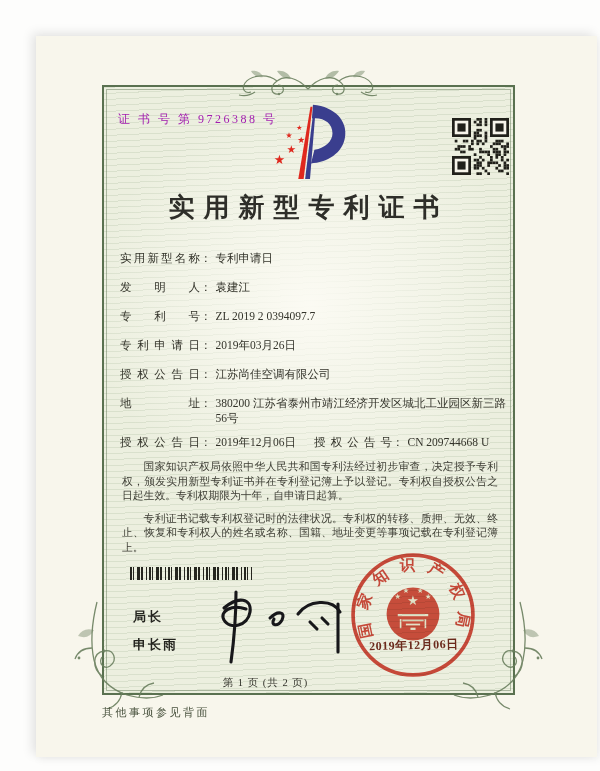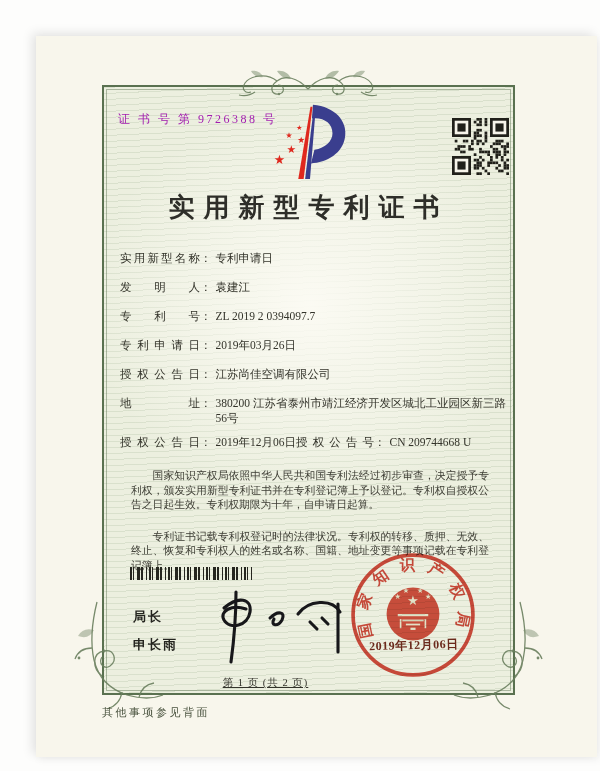--- a/index.html
+++ b/index.html
@@ -22,38 +22,38 @@
          letter-spacing:9px;color:#2e2e29;}
   
   .fields{left:120px;top:251px;width:386px;font-size:11.5px;color:#33332a;}
   .frow{display:flex;align-items:flex-start;line-height:15px;margin-bottom:14px;}
   .frow.address{margin-bottom:9px;}
   .flabel{display:inline-block;width:80px;text-align:justify;text-align-last:justify;flex:0 0 80px;}
   .fcolon{flex:0 0 auto;margin-right:4px;}
   .fvalue{flex:0 1 auto;}
   .frow.address .fvalue{max-width:306px;}
   .grant-group{display:flex;align-items:flex-start;}
-  .grant2{align-items:center;}
+  .grant2{margin-left:18px;align-items:center;}
   .grant2 .flabel{width:78px;flex-basis:78px;}
   
   .body-text{left:114px;top:451px;width:392px;font-size:10.8px;line-height:14.6px;
              color:#3d3d34;text-align:justify;}
-  .body-text p{margin:17px;text-indent:2em;}
+  .body-text p{margin:8px;text-indent:2em;}
   
   .barcode{left:130px;top:567px;width:122px;height:13px;
     background:repeating-linear-gradient(90deg,#26261f 0 2px,transparent 2px 3px,#26261f 3px 4px,
       transparent 4px 7px,#26261f 7px 10px,transparent 10px 11px,#26261f 11px 13px,transparent 13px 16px,
       #26261f 16px 17px,transparent 17px 19px);}
   .signer{left:133px;top:603px;font-size:13px;font-weight:700;color:#24241f;letter-spacing:2px;line-height:28px;}
   .sig-svg{left:198px;top:582px;}
   
   .seal{left:349px;top:551px;width:128px;height:128px;opacity:.9;mix-blend-mode:multiply;}
   .seal-date{left:352px;top:637px;width:124px;text-align:center;font-size:12px;font-weight:700;
              color:#6b2a1c;letter-spacing:.5px;transform:rotate(-1.5deg);}
-  .page-no{left:102px;top:676px;width:327px;text-align:center;font-size:10.5px;color:#33332b;letter-spacing:1px;text-decoration:underline;}
+  .page-no{left:102px;top:676px;width:327px;text-align:center;font-size:10.5px;color:#33332b;letter-spacing:1px;}
   .back-note{left:102px;top:705px;width:413px;text-align:left;font-size:11px;color:#49523e;letter-spacing:2.5px;}
   .orn{color:#6a7f5e;}
   .qr{left:452px;top:118px;}
   .logo{left:266px;top:97px;}
 </style>
 </head>
 <body>
 
 <div id="stage">
 

